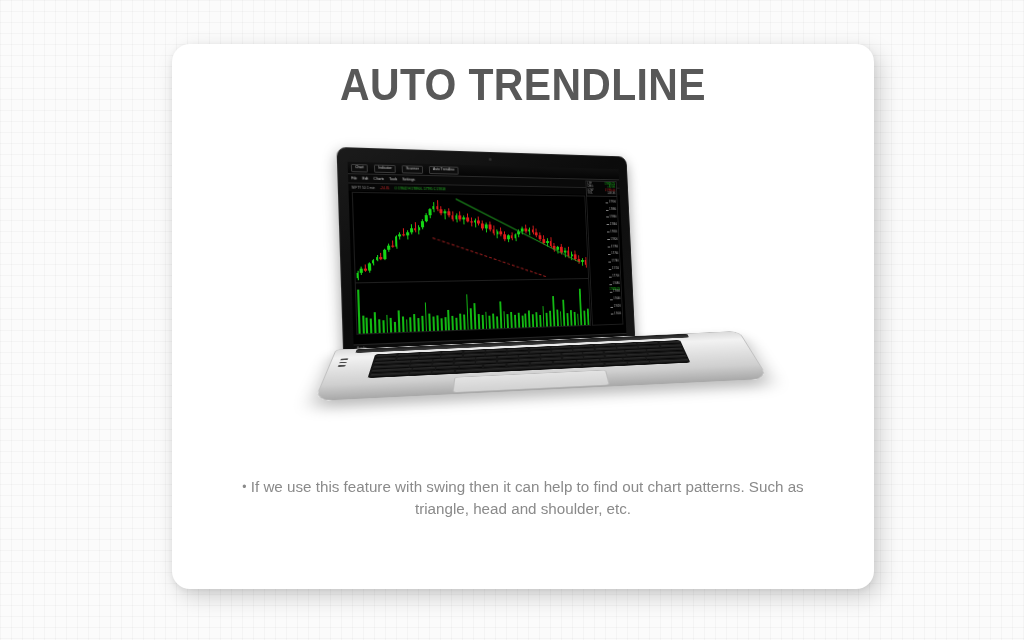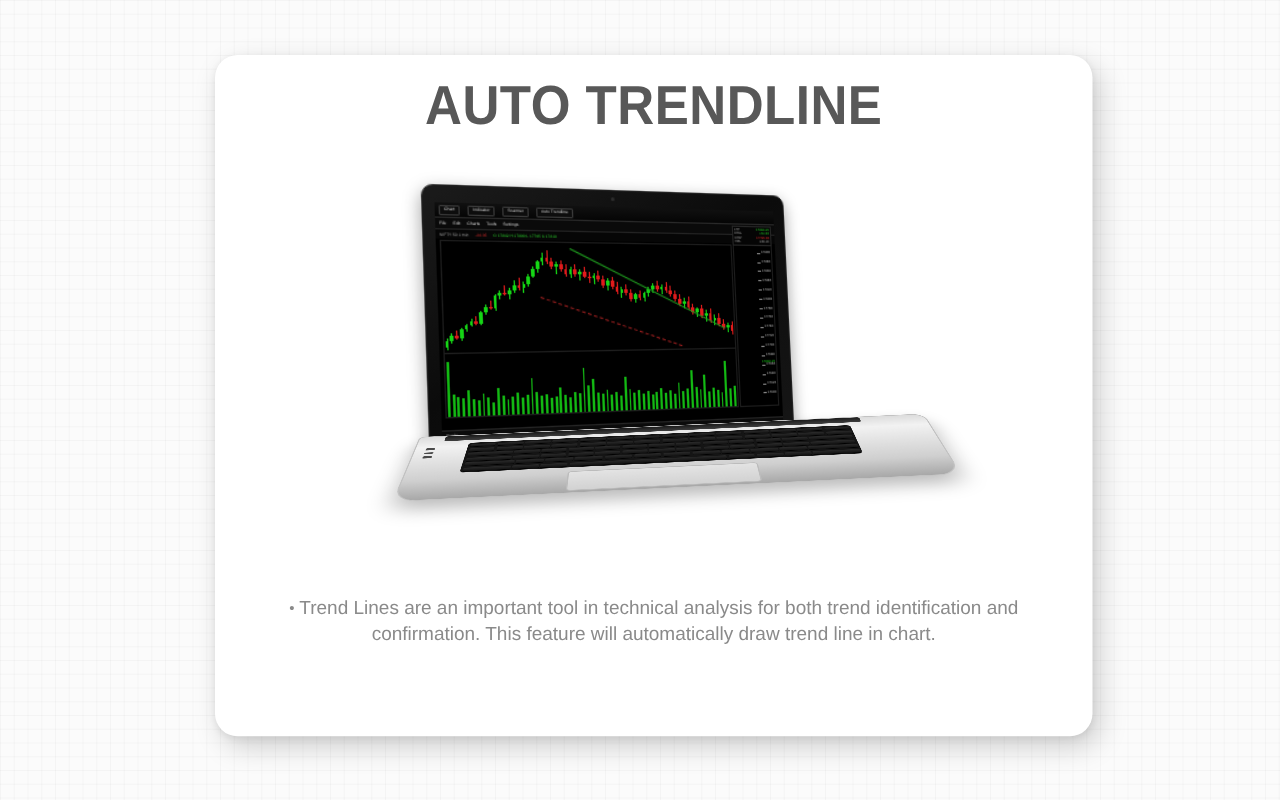--- a/index.html
+++ b/index.html
@@ -893,18 +893,18 @@
             </div>
           <div class="trackpad"></div>
         </div>
 
       </div>
     </div>
 
     <div class="copy">
       <p>
         <span class="bullet">•</span>
-        <span>Trend Lines are an important tool in technical analysis for both trend identification and confirmation. This feature will automatically draw trend line in chart.</span>
+        <span>If we use this feature with swing then it can help to find out chart patterns. Such as triangle, head and shoulder, etc.</span>
       </p>
     </div>
 
   </div>
 </div>
 
 </body></html>

